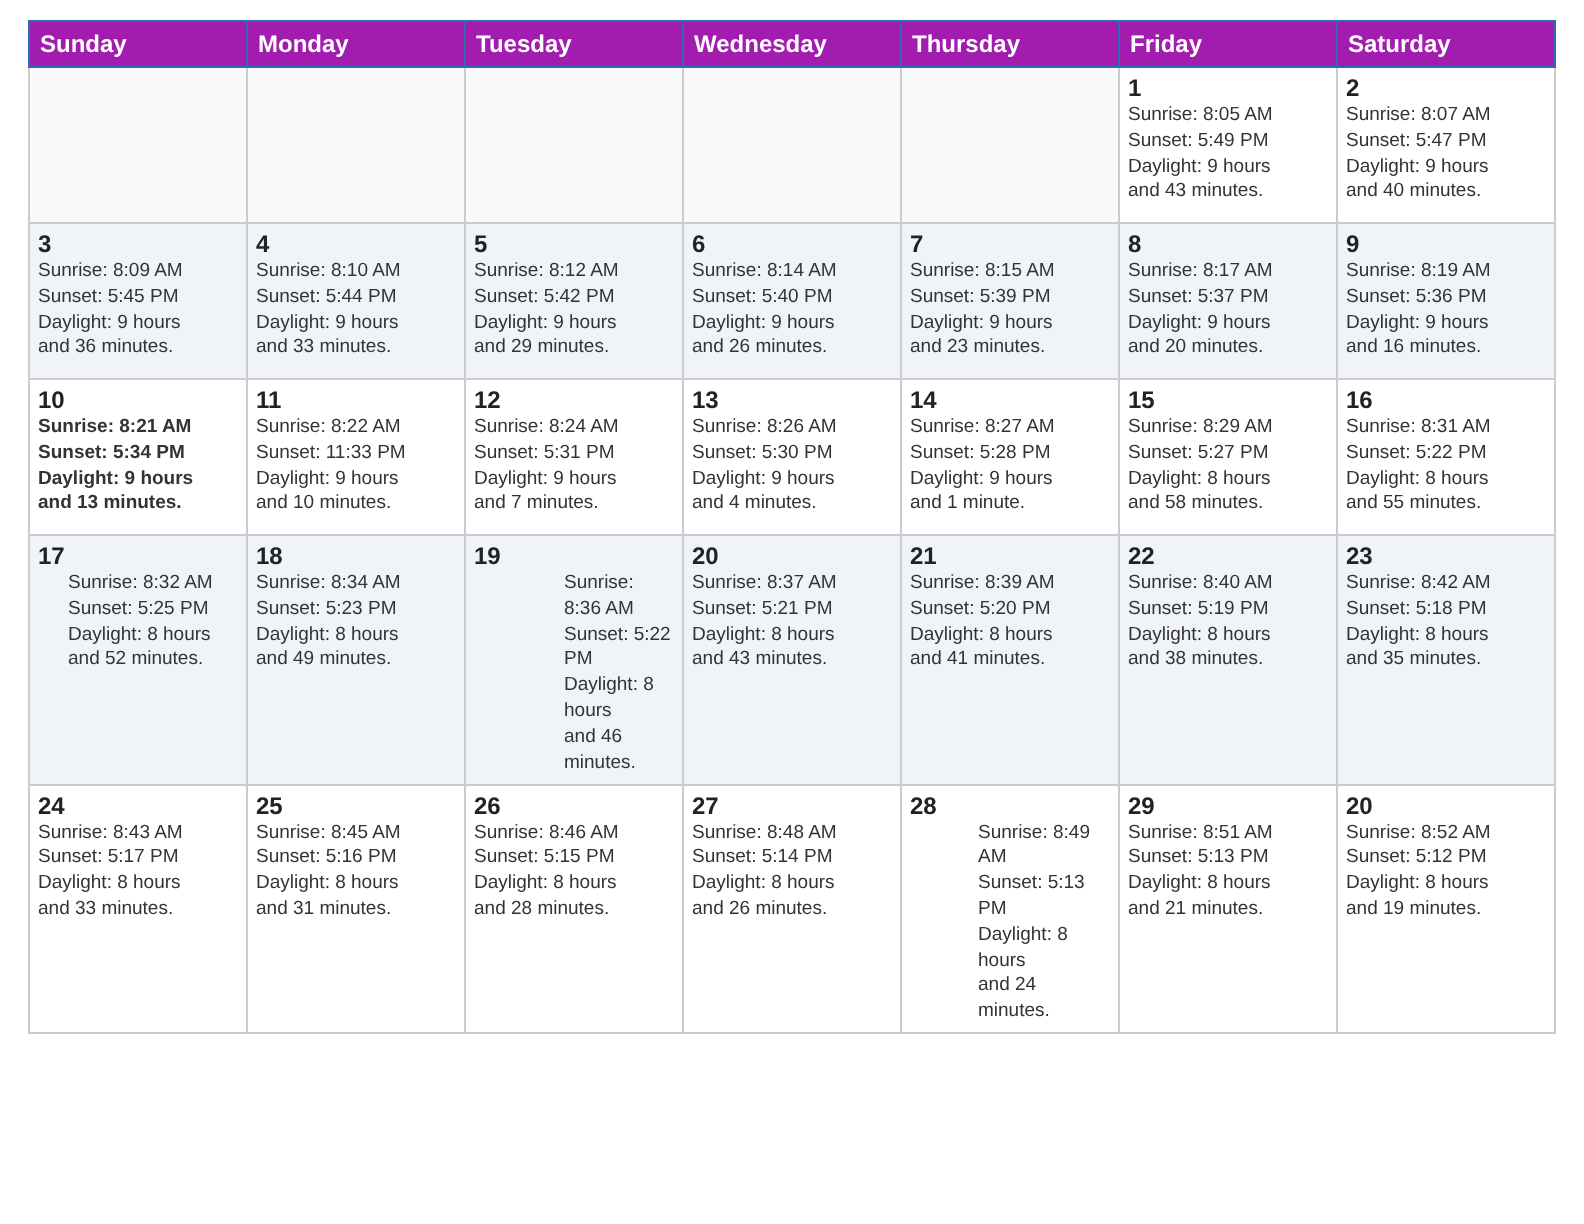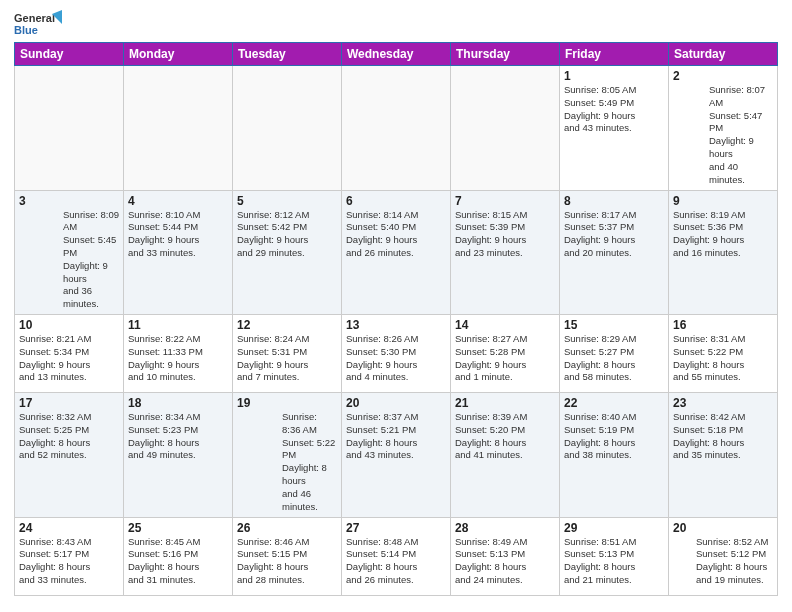--- a/index.html
+++ b/index.html
@@ -83,33 +83,20 @@
       line-height: 1.35;
     }
     .row-alt td {
       background: #f0f4f8;
     }
   </style>
 </head>
 <body>
 
 <div class="page">
-  <div class="header">
-    <div class="logo">
-      <svg class="logo-icon" viewBox="0 0 50 26" xmlns="http://www.w3.org/2000/svg" style="width: 50px; height: 26px;">
-          <text x="0" y="12" font-size="11" font-weight="bold" fill="#333">General</text>
-          <text x="0" y="24" font-size="11" font-weight="bold" fill="#2b6cb0">Blue</text>
-          <polygon points="38,4 48,0 48,14" fill="#3a9fd4"></polygon>
-        </svg>
-    </div>
-    <div class="title-block">
-      <div class="month-title"></div>
-      <div class="location"></div>
-    </div>
-  </div>
 
   <table class="calendar">
     <thead>
       <tr>
       <th>Sunday</th>
           <th>Monday</th>
           <th>Tuesday</th>
           <th>Wednesday</th>
           <th>Thursday</th>
           <th>Friday</th>
@@ -125,30 +112,30 @@
           <td class="empty"></td>
           <td>
             <span class="day-num">1</span>
             <div class="day-info" style="white-space: pre-line;">Sunrise: 8:05 AM
 Sunset: 5:49 PM
 Daylight: 9 hours
 and 43 minutes.</div>
           </td>
           <td>
             <span class="day-num">2</span>
-            <div class="day-info" style="white-space: pre-line; margin-left: 36px;">Sunrise: 8:07 AM
+            <div class="day-info" style="white-space: pre-line;">Sunrise: 8:07 AM
 Sunset: 5:47 PM
 Daylight: 9 hours
 and 40 minutes.</div>
           </td>
         </tr>
         <tr class="row-alt">
           <td>
             <span class="day-num">3</span>
-            <div class="day-info" style="white-space: pre-line; margin-left: 44px;">Sunrise: 8:09 AM
+            <div class="day-info" style="white-space: pre-line;">Sunrise: 8:09 AM
 Sunset: 5:45 PM
 Daylight: 9 hours
 and 36 minutes.</div>
           </td>
           <td>
             <span class="day-num">4</span>
             <div class="day-info" style="white-space: pre-line;">Sunrise: 8:10 AM
 Sunset: 5:44 PM
 Daylight: 9 hours
 and 33 minutes.</div>
@@ -185,21 +172,21 @@
             <span class="day-num">9</span>
             <div class="day-info" style="white-space: pre-line;">Sunrise: 8:19 AM
 Sunset: 5:36 PM
 Daylight: 9 hours
 and 16 minutes.</div>
           </td>
         </tr>
         <tr>
           <td>
             <span class="day-num">10</span>
-            <div class="day-info" style="white-space: pre-line;">Sunrise: 8:21 AM
+            <div class="day-info" style="white-space: pre-line; font-weight: bold;">Sunrise: 8:21 AM
 Sunset: 5:34 PM
 Daylight: 9 hours
 and 13 minutes.</div>
           </td>
           <td>
             <span class="day-num">11</span>
             <div class="day-info" style="white-space: pre-line;">Sunrise: 8:22 AM
 Sunset: 11:33 PM
 Daylight: 9 hours
 and 10 minutes.</div>
@@ -236,21 +223,21 @@
             <span class="day-num">16</span>
             <div class="day-info" style="white-space: pre-line;">Sunrise: 8:31 AM
 Sunset: 5:22 PM
 Daylight: 8 hours
 and 55 minutes.</div>
           </td>
         </tr>
         <tr class="row-alt">
           <td>
             <span class="day-num">17</span>
-            <div class="day-info" style="white-space: pre-line;">Sunrise: 8:32 AM
+            <div class="day-info" style="white-space: pre-line; margin-left: 15px;">Sunrise: 8:32 AM
 Sunset: 5:25 PM
 Daylight: 8 hours
 and 52 minutes.</div>
           </td>
           <td>
             <span class="day-num">18</span>
             <div class="day-info" style="white-space: pre-line;">Sunrise: 8:34 AM
 Sunset: 5:23 PM
 Daylight: 8 hours
 and 49 minutes.</div>
@@ -315,35 +302,35 @@
           </td>
           <td>
             <span class="day-num">27</span>
             <div class="day-info" style="white-space: pre-line;">Sunrise: 8:48 AM
 Sunset: 5:14 PM
 Daylight: 8 hours
 and 26 minutes.</div>
           </td>
           <td>
             <span class="day-num">28</span>
-            <div class="day-info" style="white-space: pre-line;">Sunrise: 8:49 AM
+            <div class="day-info" style="white-space: pre-line; margin-left: 34px;">Sunrise: 8:49 AM
 Sunset: 5:13 PM
 Daylight: 8 hours
 and 24 minutes.</div>
           </td>
           <td>
             <span class="day-num">29</span>
             <div class="day-info" style="white-space: pre-line;">Sunrise: 8:51 AM
 Sunset: 5:13 PM
 Daylight: 8 hours
 and 21 minutes.</div>
           </td>
           <td>
             <span class="day-num">20</span>
-            <div class="day-info" style="white-space: pre-line; margin-left: 23px;">Sunrise: 8:52 AM
+            <div class="day-info" style="white-space: pre-line;">Sunrise: 8:52 AM
 Sunset: 5:12 PM
 Daylight: 8 hours
 and 19 minutes.</div>
           </td>
         </tr>
       </tbody>
   </table>
 </div>
 
 </body></html>

